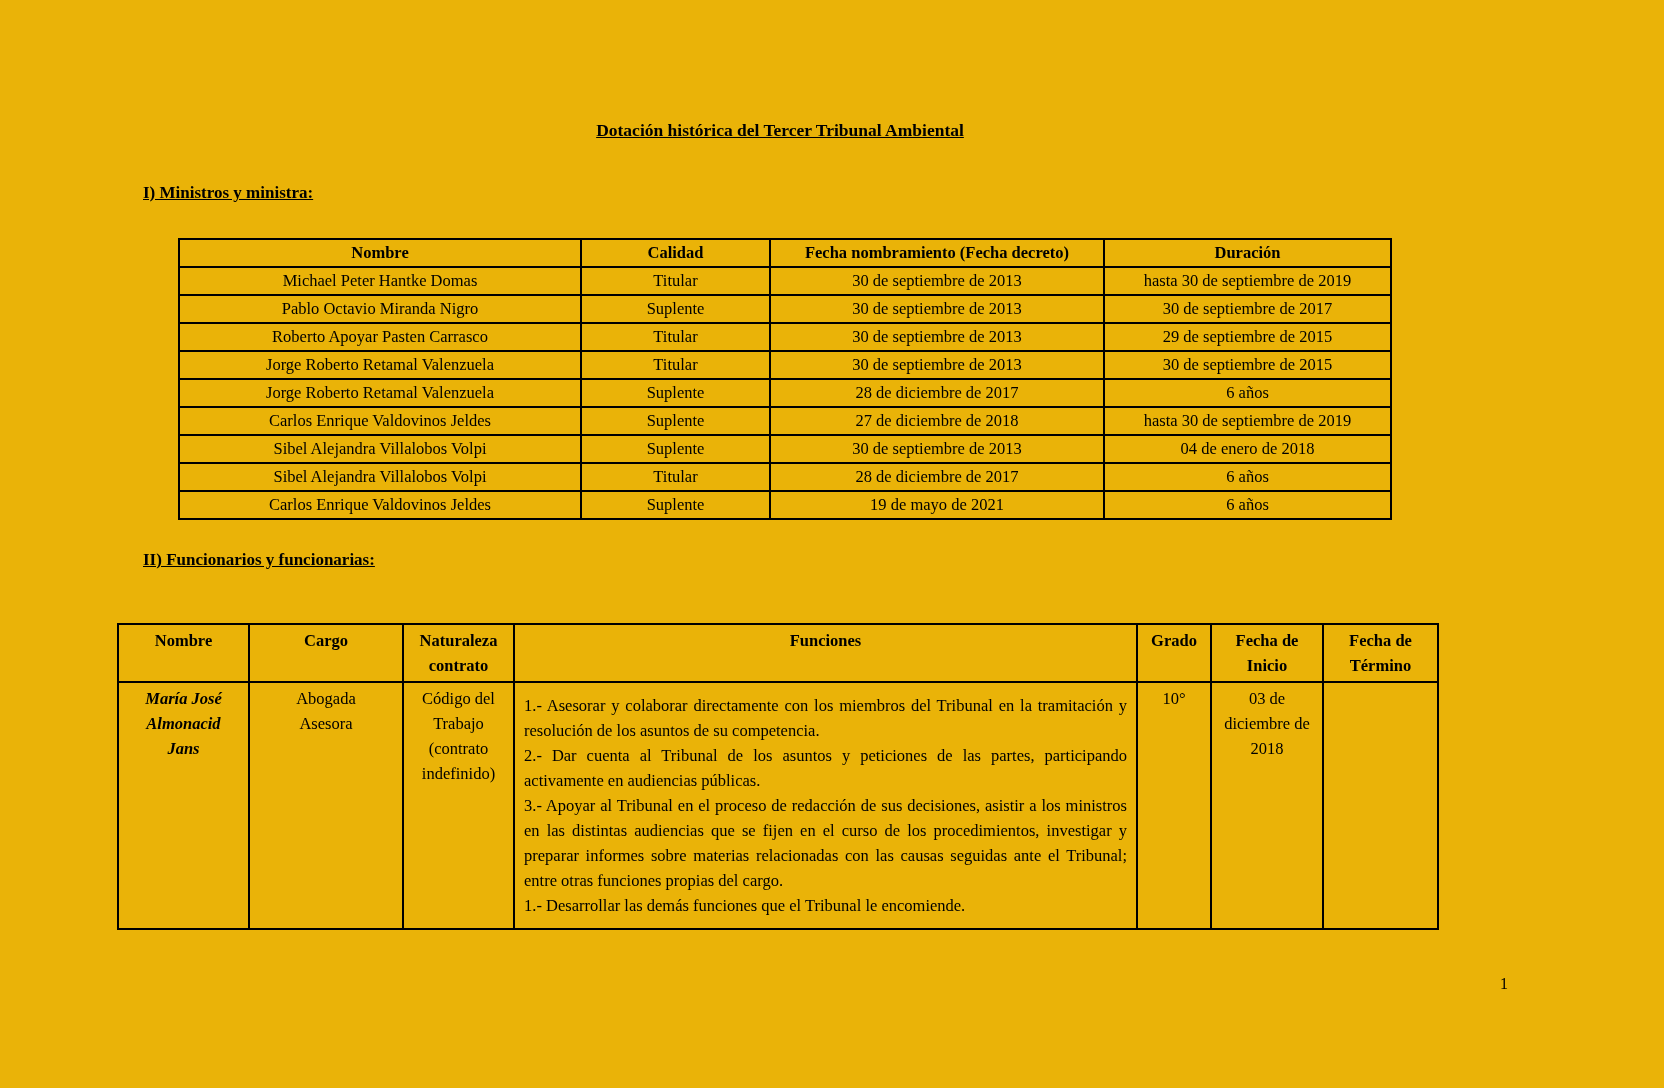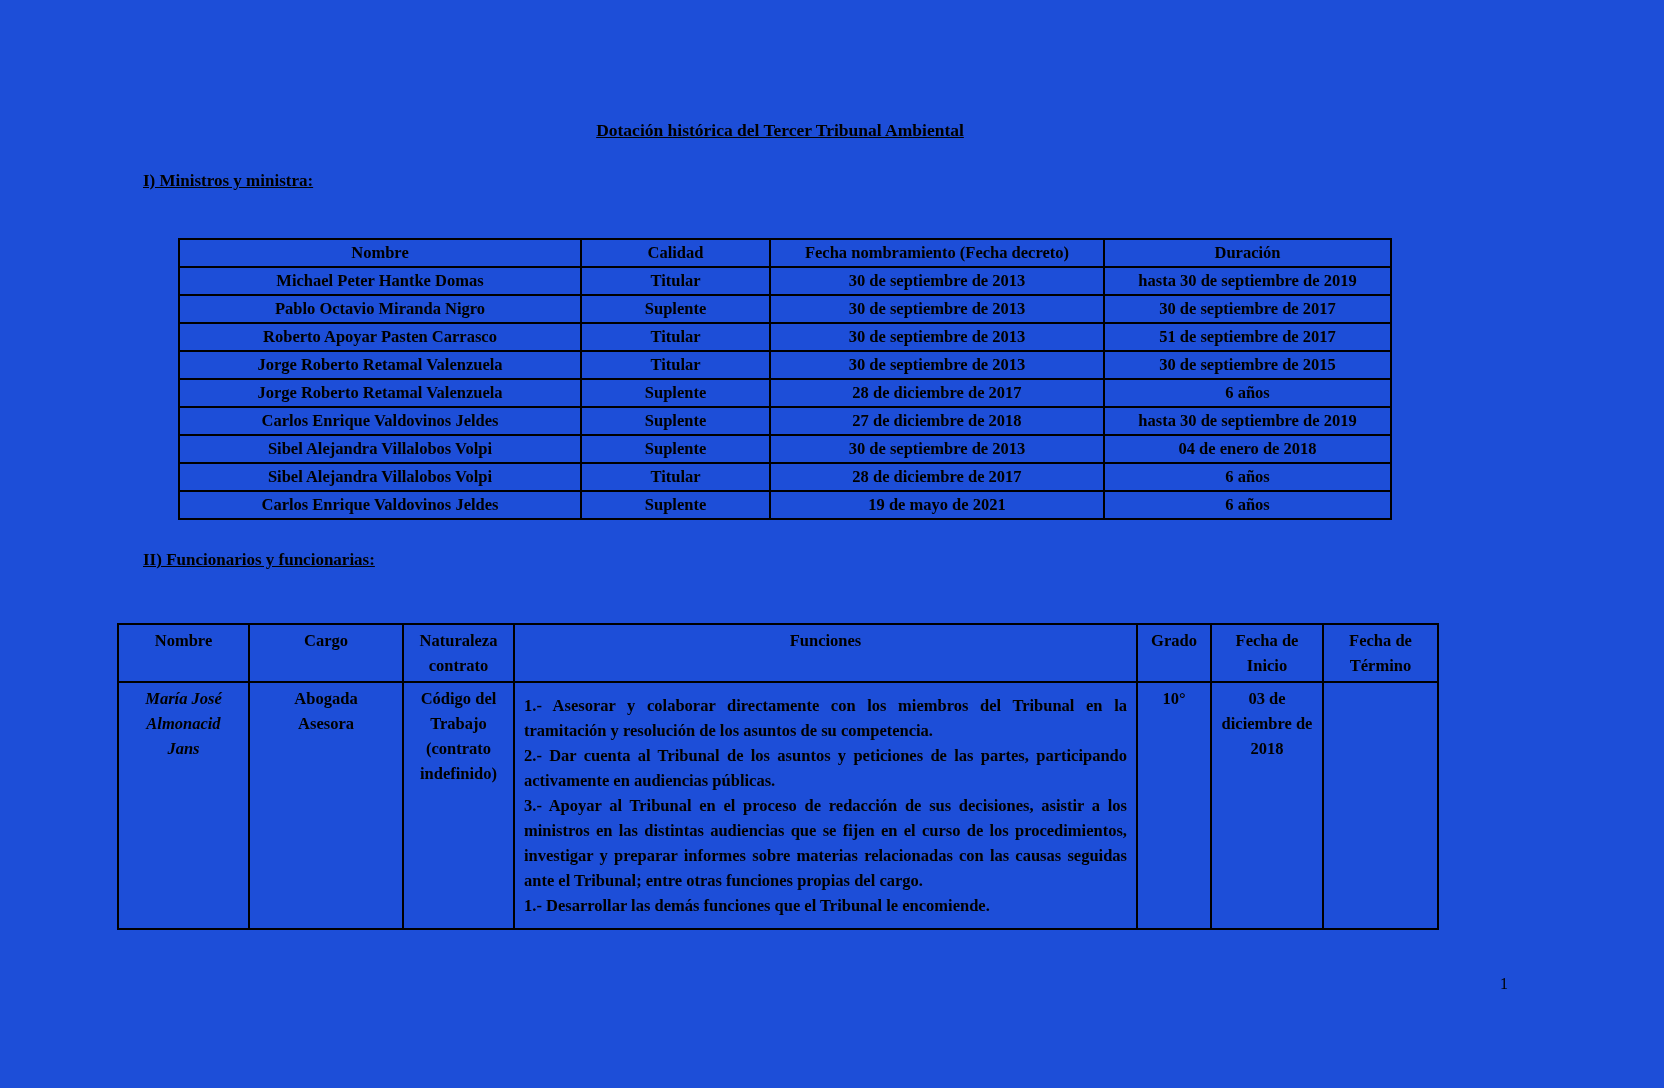--- a/index.html
+++ b/index.html
@@ -10,54 +10,54 @@
   body {
     width: 1664px;
     height: 1088px;
     position: relative;
     font-family: "Liberation Serif", "DejaVu Serif", serif;
     color: #000;
   }
   .page {
     position: absolute;
     inset: 0;
-    background: #1d4ed8;
+    background: #eab308;
     overflow: hidden;
   }
   .doc-title {
     position: absolute;
     top: 120px;
     left: 0;
     width: 1560px;
     text-align: center;
     font-size: 17.5px;
     font-weight: bold;
   }
   .doc-title span { text-decoration: underline; }
   .sec-heading {
     position: absolute;
     left: 143px;
     font-size: 17px;
     font-weight: bold;
     text-decoration: underline;
   }
-  #heading1 { top: 171px; }
+  #heading1 { top: 183px; }
   #heading2 { top: 550px; }
 
   table {
     position: absolute;
     border-collapse: collapse;
     table-layout: fixed;
     margin-top: 8px;
   }
   th, td {
     border: 2px solid #000;
     font-size: 16.5px;
     text-align: center;
-    font-weight: bold;
+    font-weight: normal;
     padding: 1px 4px;
     overflow: hidden;
   }
   th { font-weight: bold; }
 
   
   #table1 { left: 178px; top: 230px; width: 1212px; }
   #table1 th { height: 24px; vertical-align: middle; }
   #table1 td { height: 24px; vertical-align: middle; white-space: nowrap; }
 
@@ -123,21 +123,21 @@
     <tr>
       <td>Pablo Octavio Miranda Nigro</td>
       <td>Suplente</td>
       <td>30 de septiembre de 2013</td>
       <td>30 de septiembre de 2017</td>
     </tr>
     <tr>
       <td>Roberto Apoyar Pasten Carrasco</td>
       <td>Titular</td>
       <td>30 de septiembre de 2013</td>
-      <td>51 de septiembre de 2017</td>
+      <td>29 de septiembre de 2015</td>
     </tr>
     <tr>
       <td>Jorge Roberto  Retamal Valenzuela</td>
       <td>Titular</td>
       <td>30 de septiembre de 2013</td>
       <td>30 de septiembre de 2015</td>
     </tr>
     <tr>
       <td>Jorge Roberto Retamal Valenzuela</td>
       <td>Suplente</td>

